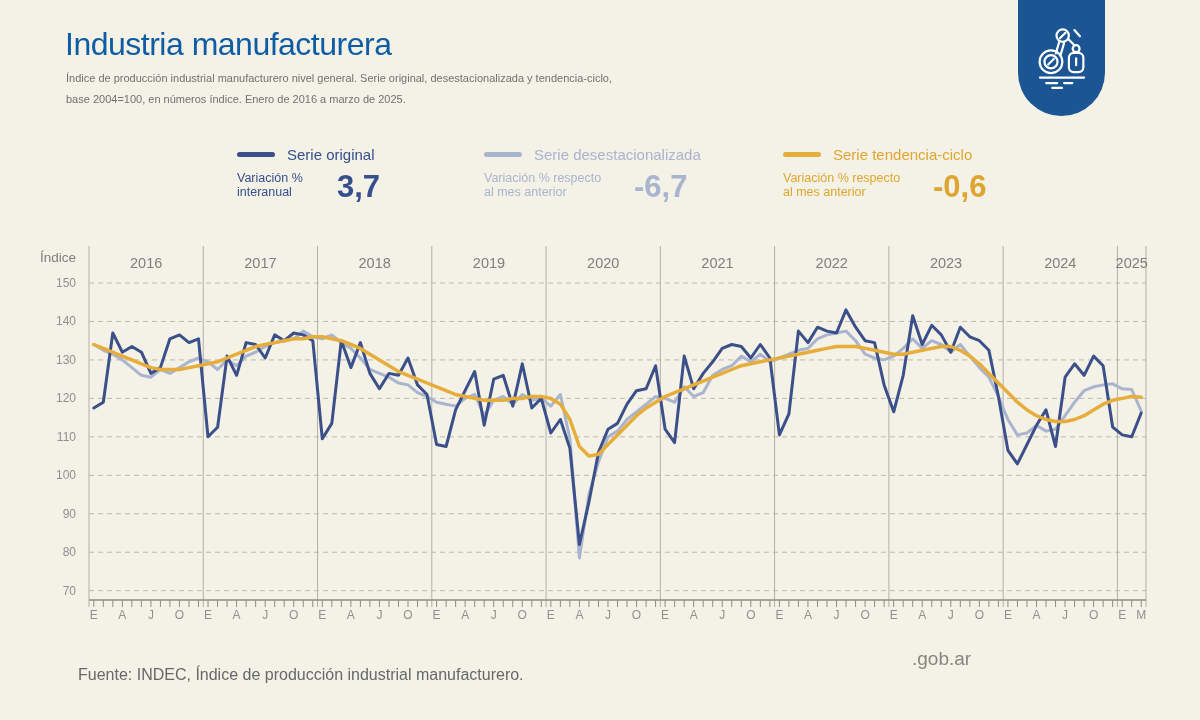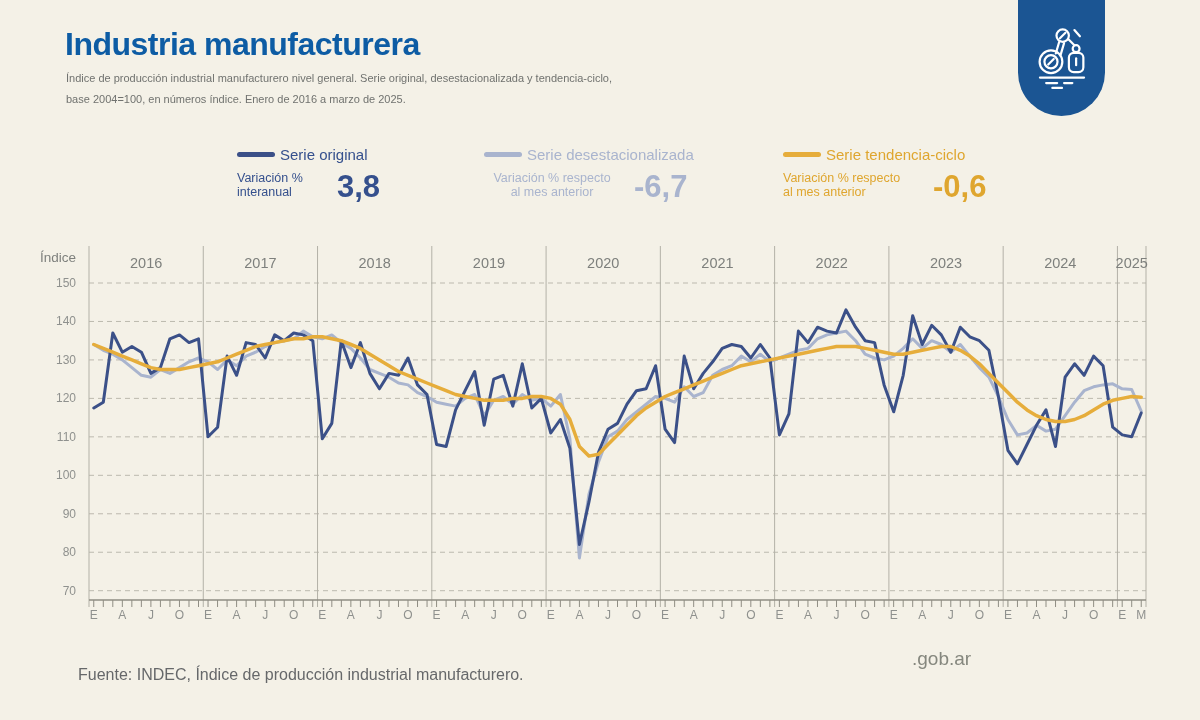--- a/index.html
+++ b/index.html
@@ -4,41 +4,41 @@
 <style>
   html,body{margin:0;padding:0;}
   body{
     width:1200px;height:720px;position:relative;overflow:hidden;
     background:#f4f1e7;
     font-family:"Liberation Sans", sans-serif;
     -webkit-font-smoothing:antialiased;
   }
   .title{
     position:absolute;left:65px;top:26px;
-    font-size:32px;font-weight:bold;color:#0d5ca4;letter-spacing:-0.5px;
+    font-size:32px;font-weight:normal;color:#0d5ca4;letter-spacing:-0.5px;
   }
   .subtitle{
     position:absolute;left:66px;top:68px;
     font-size:11px;line-height:21px;color:#70726f;
   }
   .badge{
     position:absolute;left:1018px;top:0;width:87px;height:116px;
     background:#1b5593;border-radius:0 0 44px 44px;
     display:flex;align-items:flex-start;justify-content:center;
   }
   .badge svg{margin-top:16px;}
   
   .lg{position:absolute;top:146px;}
-  .lg-row1{display:flex;align-items:center;gap:5px;height:16px;}
+  .lg-row1{display:flex;align-items:center;gap:12px;height:16px;}
   .lg-swatch{width:38px;height:5px;border-radius:2.5px;}
   .lg-label{font-size:15px;}
   .lg-row2{display:flex;align-items:flex-start;gap:14px;margin-top:9px;}
   .lg-metric{font-size:12.5px;font-weight:normal;line-height:14px;width:136px;}
   .lg-value{font-size:31px;font-weight:bold;margin-top:-2px;}
-  #lg0{left:237px;} #lg1{left:484px;text-align:center;} #lg2{left:783px;}
+  #lg0{left:237px;} #lg1{left:484px;} #lg2{left:783px;}
   #lg0 .lg-label,#lg0 .lg-metric,#lg0 .lg-value{color:#35508d;}
   #lg0 .lg-metric{width:86px;}
   #lg1 .lg-label,#lg1 .lg-metric,#lg1 .lg-value{color:#a9b4ce;}
   #lg2 .lg-label,#lg2 .lg-metric,#lg2 .lg-value{color:#dfa62f;}
   
   #chart-wrap{position:absolute;left:0;top:246px;width:1200px;height:385px;}
   
   .source{
     position:absolute;left:78px;top:666px;
     font-size:16px;color:#66686a;
@@ -85,21 +85,21 @@
 <div class="lg" id="lg0">
   <div class="lg-row1">
     <span class="lg-swatch" style="background: rgb(59, 80, 136);"></span>
     <span class="lg-label">Serie original</span>
   </div>
   <div class="lg-row2">
     <div class="lg-metric">
       <div>Variación %</div>
       <div>interanual</div>
     </div>
-    <div class="lg-value">3,8</div>
+    <div class="lg-value">3,7</div>
   </div>
 </div>
 
 <div class="lg" id="lg1">
   <div class="lg-row1">
     <span class="lg-swatch" style="background: rgb(169, 180, 206);"></span>
     <span class="lg-label">Serie desestacionalizada</span>
   </div>
   <div class="lg-row2">
     <div class="lg-metric">

